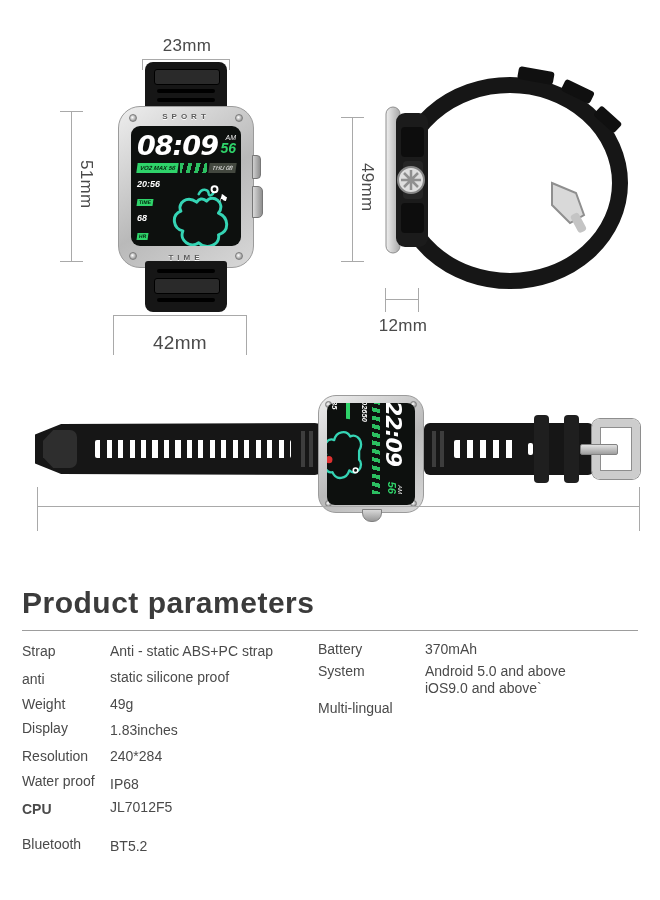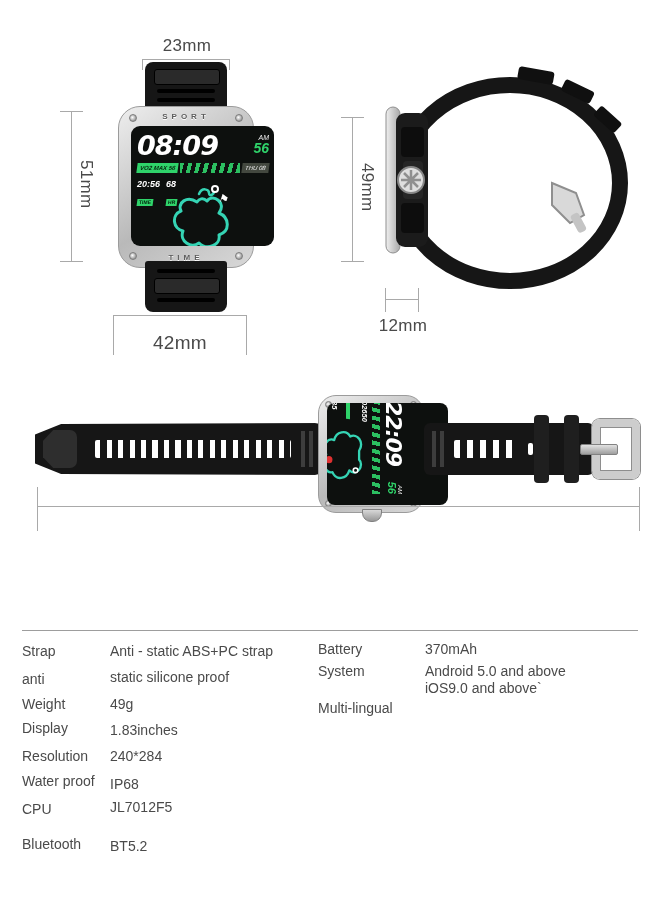--- a/index.html
+++ b/index.html
@@ -13,21 +13,21 @@
   .dim-label.vert{writing-mode:vertical-rl;}
   .dline{position:absolute;background:#a9a9a9;}
   .tick{position:absolute;background:#a9a9a9;}
   
   .strap{background:#161616;}
   .case-silver{background:linear-gradient(145deg,#eeeeee,#b9b9b9 55%,#d8d8d8);border:1px solid #9b9b9b;}
   .screw{position:absolute;width:8px;height:8px;border-radius:50%;
     background:radial-gradient(circle at 40% 40%, #ffffff, #9a9a9a 70%);border:1px solid #7d7d7d;box-sizing:border-box;}
   .bezel-txt{position:absolute;width:100%;text-align:center;font-size:8px;font-weight:bold;
     color:#5c5c5c;letter-spacing:4px;text-shadow:0 1px 0 #fff;}
-  .screen{background:#0d100e;border-radius:9px;overflow:hidden;position:absolute;padding-left:33px;}
+  .screen{background:#0d100e;border-radius:9px;overflow:hidden;position:absolute;}
   .w-time{font-style:italic;font-weight:bold;color:#fff;font-family:"DejaVu Sans",sans-serif;letter-spacing:-1px;line-height:1;}
   .w-ampm{font-size:7px;color:#eee;font-style:italic;line-height:1;}
   .w-sec{font-size:14px;color:#2fd36a;font-weight:bold;font-style:italic;line-height:1;}
   .gbar{display:flex;align-items:stretch;height:10px;gap:2px;}
   .gbadge{background:#2fd36a;color:#06250f;font-size:6px;font-weight:bold;font-style:italic;
     padding:1px 3px;transform:skewX(-8deg);white-space:nowrap;line-height:8px;}
   .gstripes{flex:1;background:repeating-linear-gradient(105deg,#2fd36a 0 4px,#0d100e 4px 8px);opacity:.9;}
   .dbadge{background:#43483f;color:#f0f0f0;font-size:6px;font-style:italic;padding:1px 3px;
     transform:skewX(-8deg);white-space:nowrap;line-height:8px;}
   .stat-val{font-size:9px;font-style:italic;color:#fff;line-height:1.1;font-weight:bold;}
@@ -86,21 +86,21 @@
           <span class="w-ampm">AM</span>
           <span class="w-sec">56</span>
         </span>
       </div>
       <div class="gbar" style="margin-top:4px;">
         <span class="gbadge">VO2 MAX 56</span>
         <span class="gstripes"></span>
         <span class="dbadge">THU 08</span>
       </div>
       <div style="display:flex;margin-top:7px;">
-        <div style="width:30px;display:flex;flex-direction:row;gap:6px;">
+        <div style="width:30px;display:flex;flex-direction:column;gap:6px;">
           <div>
             <div class="stat-val">20:56</div>
             <span class="stat-badge">TIME</span>
           </div>
           <div>
             <div class="stat-val">68</div>
             <span class="stat-badge">HR</span>
           </div>
 
         </div>
@@ -225,41 +225,42 @@
 
   <div class="abs" style="left:592px;top:44px;width:48px;height:60px;border:8px solid #cdcdcd;border-radius:8px;box-sizing:border-box;box-shadow:inset 0 0 0 1px #8e8e8e, 0 0 0 1px #8e8e8e;"></div>
   <div class="abs" style="left:580px;top:69px;width:36px;height:9px;background:linear-gradient(#e2e2e2,#9e9e9e);border:1px solid #828282;border-radius:2px;"></div>
 
   <div class="tick" style="left:37px;top:112px;width:1px;height:44px;"></div>
   <div class="tick" style="left:639px;top:112px;width:1px;height:44px;"></div>
   <div class="dline" style="left:37px;top:131px;width:602px;height:1px;"></div>
 </div>
 
 <div class="abs" style="left:0;top:578px;width:660px;height:322px;">
+  <div class="abs spec-title" style="left:22px;top:8px;">Product parameters</div>
   <div class="abs" style="left:22px;top:52px;width:616px;height:1px;background:#9d9d9d;"></div>
 
   <div class="abs spec-label" style="left:22px;top:65px;">Strap</div>
   <div class="abs spec-value" style="left:110px;top:65px;">Anti - static ABS+PC strap</div>
 
   <div class="abs spec-label" style="left:22px;top:93px;">anti</div>
   <div class="abs spec-value" style="left:110px;top:91px;">static silicone proof</div>
 
   <div class="abs spec-label" style="left:22px;top:118px;">Weight</div>
   <div class="abs spec-value" style="left:110px;top:118px;">49g</div>
 
   <div class="abs spec-label" style="left:22px;top:142px;">Display</div>
   <div class="abs spec-value" style="left:110px;top:144px;">1.83inches</div>
 
   <div class="abs spec-label" style="left:22px;top:170px;">Resolution</div>
   <div class="abs spec-value" style="left:110px;top:170px;">240*284</div>
 
   <div class="abs spec-label" style="left:22px;top:195px;">Water proof</div>
   <div class="abs spec-value" style="left:110px;top:198px;">IP68</div>
 
-  <div class="abs spec-label" style="left:22px;top:223px;">CPU</div>
+  <div class="abs spec-label" style="left:22px;top:223px;font-weight:bold;">CPU</div>
   <div class="abs spec-value" style="left:110px;top:221px;">JL7012F5</div>
 
   <div class="abs spec-label" style="left:22px;top:258px;">Bluetooth</div>
   <div class="abs spec-value" style="left:110px;top:260px;">BT5.2</div>
 
   <div class="abs spec-label" style="left:318px;top:63px;">Battery</div>
   <div class="abs spec-value" style="left:425px;top:63px;">370mAh</div>
 
   <div class="abs spec-label" style="left:318px;top:85px;">System</div>
   <div class="abs spec-value" style="left:425px;top:85px;width:215px;line-height:17px;">

